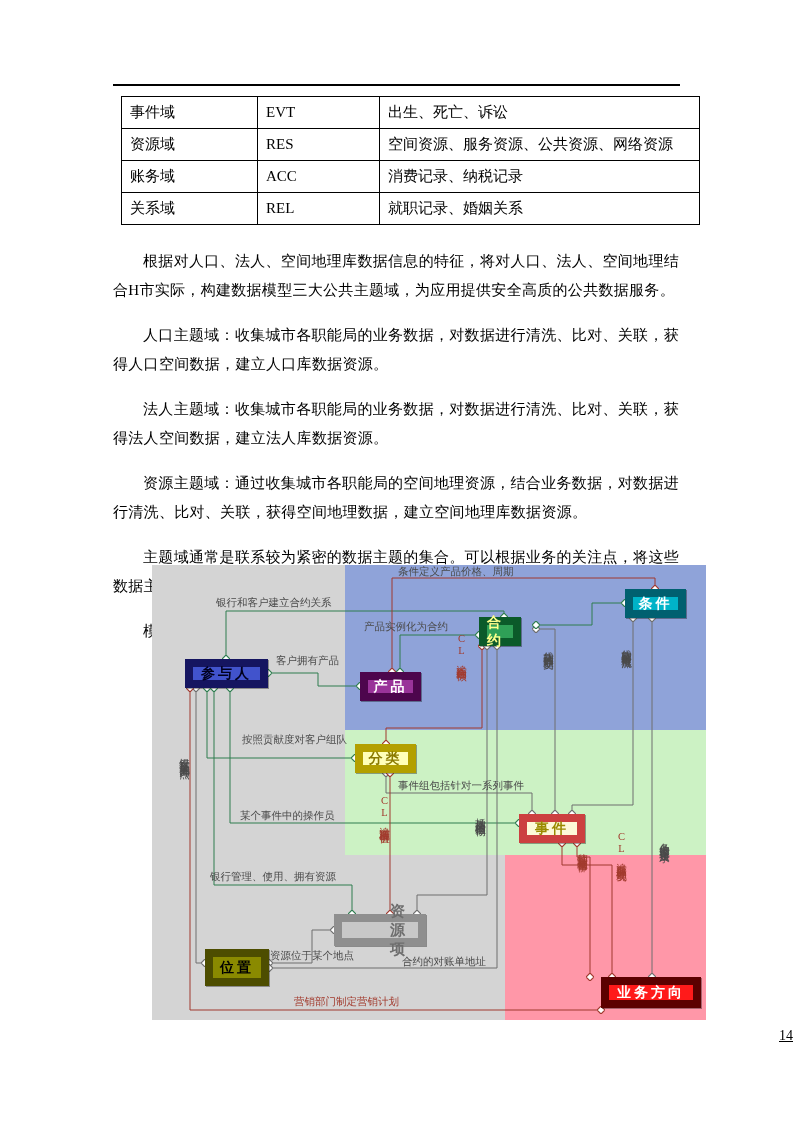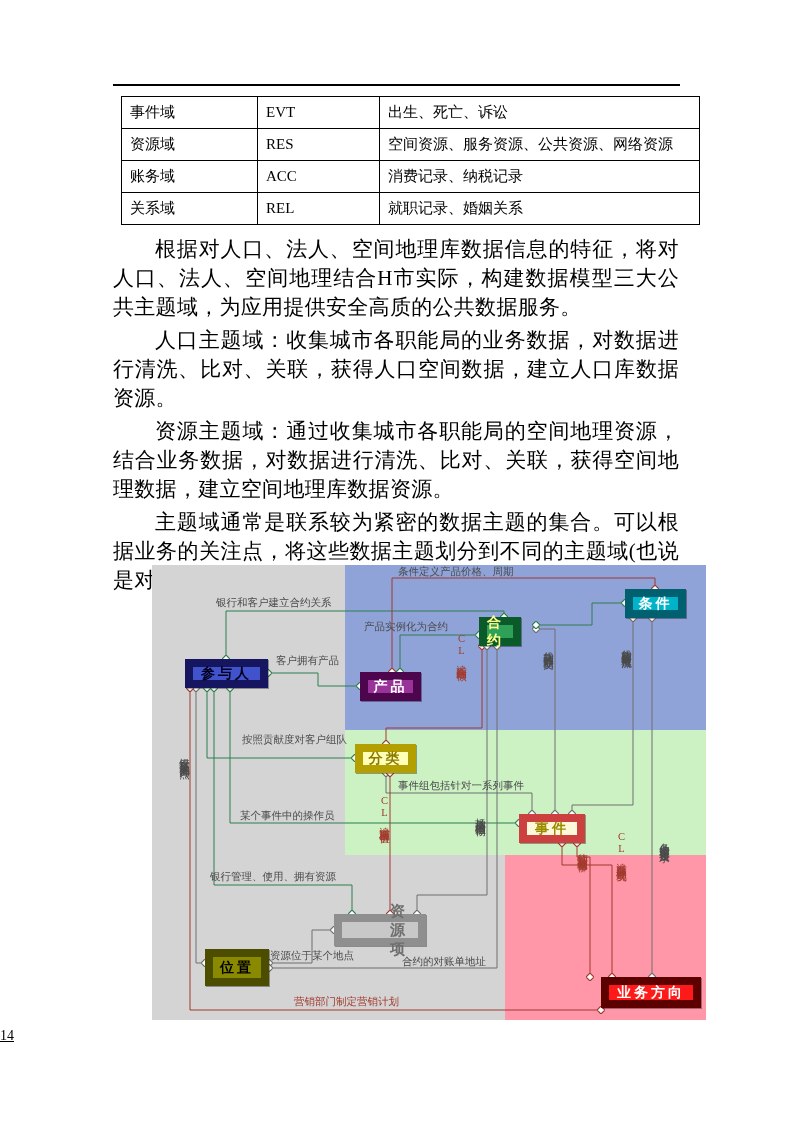--- a/index.html
+++ b/index.html
@@ -15,21 +15,21 @@
     border-collapse:collapse;font-size:15px;table-layout:fixed;border-radius:11px;
   }
   .domain-table td{
     border:1px solid #000;height:31px;padding:0 0 0 8px;vertical-align:middle;
     overflow:hidden;white-space:nowrap;
   }
   .c1{width:127px}.c2{width:113px}.c3{width:311px}
   
   .text-block{position:absolute;left:113px;top:231px;width:566px;}
   .text-block p{
-    margin:4px 0 4px 0;font-size:21px;line-height:29px;text-indent:2em;
+    margin:16px 0 4px 0;font-size:15px;line-height:29px;text-indent:2em;
     text-align:justify;letter-spacing:0.3px;
   }
   
   .diagram{position:absolute;left:152px;top:565px;width:554px;height:455px;font-family:"Liberation Sans","DejaVu Sans",sans-serif;}
   .region{position:absolute;}
   .reg-gray{left:0;top:0;width:353px;height:455px;}
   .reg-blue{left:193px;top:0;width:361px;height:165px;}
   .reg-green{left:193px;top:165px;width:361px;height:125px;}
   .reg-pink{left:353px;top:290px;width:201px;height:165px;}
   .edges{position:absolute;left:0;top:0;pointer-events:none;}
@@ -46,21 +46,21 @@
   .ent-event{left:367px;top:249px;width:66px;height:29px;background:#fdf9d8;border-color:#cc4040;color:#9a8a00;}
   .ent-resource{left:182px;top:349px;width:92px;height:32px;background:#c8c8c8;border-color:#8f8f8f;color:#6e6e6e;font-size:15px;padding-left:48px;}
   .ent-location{left:53px;top:384px;width:64px;height:37px;background:#8a8a00;border-color:#4d4d00;color:#000000;}
   .ent-business{left:449px;top:412px;width:100px;height:31px;background:#ff1a1a;border-color:#5c0000;color:#fff;}
   .elabel{
     position:absolute;font-size:10.5px;line-height:1.15;color:#4a4a4a;
     white-space:nowrap;font-family:"Liberation Serif","DejaVu Serif",serif;
   }
   .elabel.red{color:#a23b2e;}
   .elabel.v{writing-mode:vertical-rl;text-orientation:upright;letter-spacing:1px;white-space:normal;}
-  .page-number{position:absolute;left:0;top:1028px;width:100%;text-align:left;font-size:14px;text-decoration:underline;}
+  .page-number{position:absolute;left:0;top:1028px;width:100%;text-align:right;font-size:14px;text-decoration:underline;}
 </style>
 </head>
 <body>
 
 <div class="page">
 
   <div class="top-rule"></div>
 
   <table class="domain-table">
     <tbody>
@@ -83,20 +83,21 @@
         <td class="c1">关系域</td>
         <td class="c2">REL</td>
         <td class="c3">就职记录、婚姻关系</td>
       </tr>
     </tbody>
   </table>
 
   <div class="text-block">
     <p>根据对人口、法人、空间地理库数据信息的特征，将对人口、法人、空间地理结合H市实际，构建数据模型三大公共主题域，为应用提供安全高质的公共数据服务。</p>
     <p>人口主题域：收集城市各职能局的业务数据，对数据进行清洗、比对、关联，获得人口空间数据，建立人口库数据资源。</p>
+    <p>法人主题域：收集城市各职能局的业务数据，对数据进行清洗、比对、关联，获得法人空间数据，建立法人库数据资源。</p>
     <p>资源主题域：通过收集城市各职能局的空间地理资源，结合业务数据，对数据进行清洗、比对、关联，获得空间地理数据，建立空间地理库数据资源。</p>
     <p>主题域通常是联系较为紧密的数据主题的集合。可以根据业务的关注点，将这些数据主题划分到不同的主题域(也说是对某个主题进行分析后确定的主题的边界。)</p>
     <p>模型设计示例如下：</p>
   </div>
 
   <div class="diagram">
 
     <div class="region reg-gray" style="background:#d4d4d4"></div>
     <div class="region reg-blue" style="background:#8fa3d9"></div>
     <div class="region reg-green" style="background:#ccf2c4"></div>

